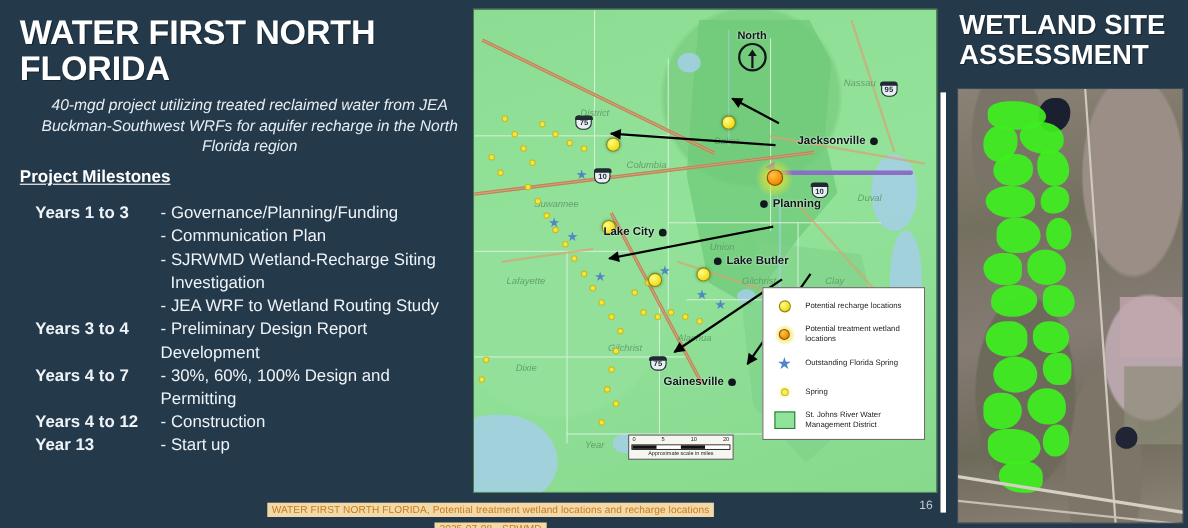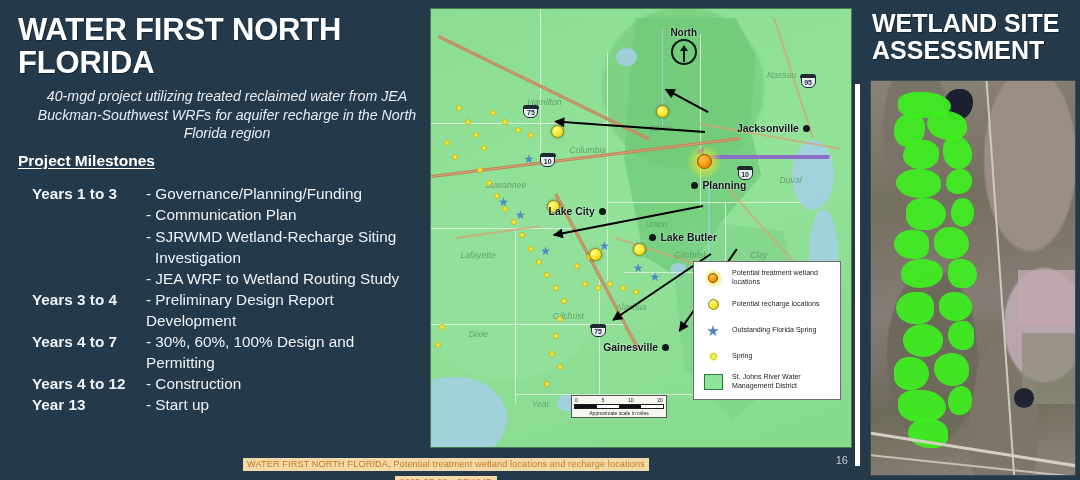--- a/index.html
+++ b/index.html
@@ -595,21 +595,21 @@
     <div class="road thin" style="left:70%;top:40%;width:26%;transform:rotate(48deg);"></div>
     <div class="road thin" style="left:44%;top:52%;width:24%;transform:rotate(18deg);"></div>
     <div class="road thin" style="left:6%;top:52%;width:20%;transform:rotate(-8deg);"></div>
 
     <div class="shield" style="left:22%;top:22%;">75</div>
     <div class="shield" style="left:26%;top:33%;">10</div>
     <div class="shield" style="left:73%;top:36%;">10</div>
     <div class="shield" style="left:88%;top:15%;">95</div>
     <div class="shield" style="left:38%;top:72%;">75</div>
 
-    <div class="county-label" style="left:23%;top:20%;">Hamilton</div>
+    <div class="county-label" style="left:23%;top:20%;">District</div>
     <div class="county-label" style="left:33%;top:31%;">Columbia</div>
     <div class="county-label" style="left:52%;top:26%;">Baker</div>
     <div class="county-label" style="left:80%;top:14%;">Nassau</div>
     <div class="county-label" style="left:83%;top:38%;">Duval</div>
     <div class="county-label" style="left:13%;top:39%;">Suwannee</div>
     <div class="county-label" style="left:51%;top:48%;">Union</div>
     <div class="county-label" style="left:58%;top:55%;">Gilchrist</div>
     <div class="county-label" style="left:76%;top:55%;">Clay</div>
     <div class="county-label" style="left:7%;top:55%;">Lafayette</div>
     <div class="county-label" style="left:29%;top:69%;">Gilchrist</div>
@@ -673,21 +673,21 @@
     <div class="route-arrow" style="left:49%;top:54.6%;width:100px;transform:rotate(-55deg);"></div>
     <div class="route-arrow" style="left:54.5%;top:23.3%;width:48px;transform:rotate(28deg);"></div>
 
     <div id="pipeline" style="left:64%;top:33.4%;width:31%;"></div>
     <div id="pipeline-arrow" style="left:63%;top:31.4%;"></div>
 
     <div id="treatment-node" style="left:61%;top:31%;">
       <div id="treatment-core"></div>
     </div>
 
-    <div class="city" style="left:70%;top:26%;margin-left:12px;">
+    <div class="city" style="left:70%;top:26%;">
       <span class="city-name">Jacksonville</span>
       <span class="city-dot"></span>
     </div>
     <div class="city" style="left:62%;top:39%;">
       <span class="city-dot"></span>
       <span class="city-name">Planning</span>
     </div>
     <div class="city" style="left:28%;top:45%;">
       <span class="city-name">Lake City</span>
       <span class="city-dot"></span>
@@ -716,33 +716,33 @@
       <div id="scale-blocks">
         <span></span>
           <span></span>
           <span></span>
           <span></span>
       </div>
       <div id="scale-caption">Approximate scale in miles</div>
     </div>
 
     <div id="legend">
+      <div class="legend-row">
+        <span class="legend-sym">
+            <i class="sym-recharge"></i>
+          </span>
+        <span class="legend-text">Potential recharge locations</span>
+      </div>
       <div class="legend-row">
         <span class="legend-sym">
             <span class="sym-treat">
               <i></i>
             </span>
           </span>
         <span class="legend-text">Potential treatment wetland locations</span>
-      </div>
-      <div class="legend-row">
-        <span class="legend-sym">
-            <i class="sym-recharge"></i>
-          </span>
-        <span class="legend-text">Potential recharge locations</span>
       </div>
       <div class="legend-row">
         <span class="legend-sym sym-star">★</span>
         <span class="legend-text">Outstanding Florida Spring</span>
       </div>
       <div class="legend-row">
         <span class="legend-sym">
             <i class="sym-spring"></i>
           </span>
         <span class="legend-text">Spring</span>

